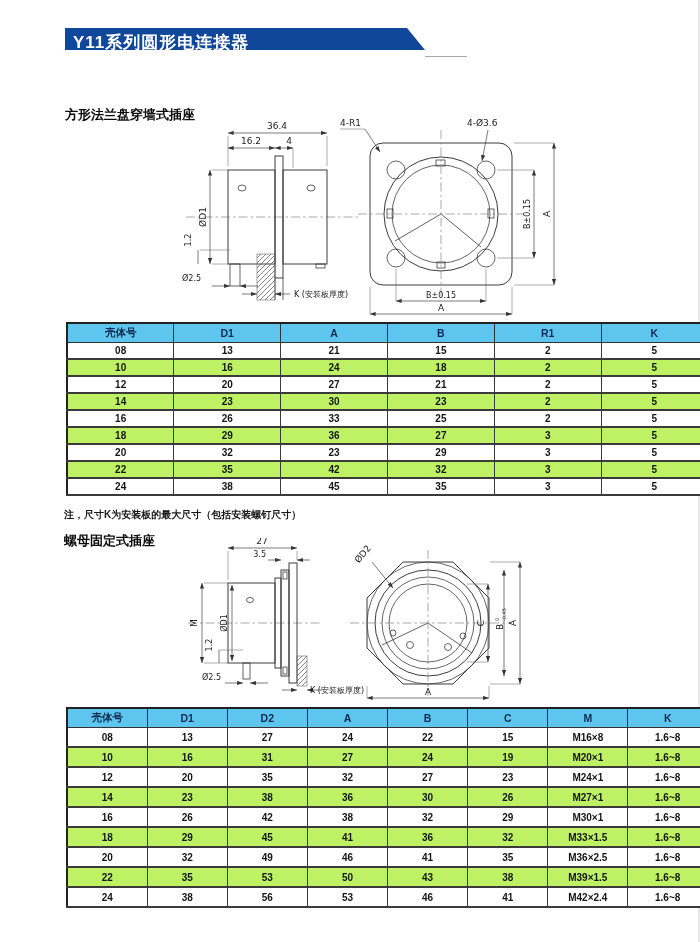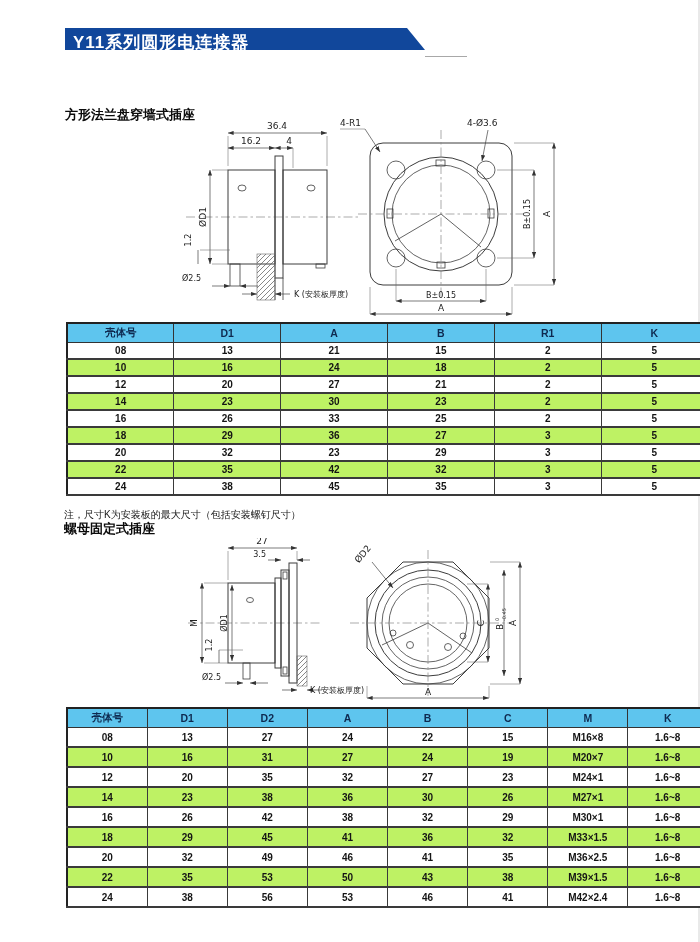--- a/index.html
+++ b/index.html
@@ -15,22 +15,22 @@
     clip-path:polygon(0 0,342px 0,360px 100%,0 100%);
   }
   .banner .title{
     color:#ffffff;font-size:17px;font-weight:bold;line-height:29px;
     padding-left:8px;letter-spacing:1px;white-space:nowrap;
   }
   .banner-tail{position:absolute;left:425px;top:56px;width:42px;height:1px;background:#a8a8a8;}
   
   .sec-title{position:absolute;font-size:13px;font-weight:bold;color:#0b0b0b;white-space:nowrap;}
   .sec1-title{left:65px;top:106px;}
-  .sec2-title{left:64px;top:520px;}
-  .note{position:absolute;left:64px;top:508px;font-size:10px;font-weight:normal;color:#181818;white-space:nowrap;text-align:center;}
+  .sec2-title{left:64px;top:532px;}
+  .note{position:absolute;left:64px;top:508px;font-size:10px;font-weight:bold;color:#181818;white-space:nowrap;text-align:center;}
   
   .drawing{position:absolute;left:60px;}
   #drawing1{top:110px;}
   #drawing2{top:538px;}
   svg{display:block;}
   .ol{fill:none;stroke:#3c3c3c;stroke-width:1;}
   .ol2{fill:none;stroke:#3c3c3c;stroke-width:0.8;}
   .dimline{fill:none;stroke:#444;stroke-width:0.7;}
   .ext{fill:none;stroke:#666;stroke-width:0.55;}
   .cl{fill:none;stroke:#888;stroke-width:0.7;stroke-dasharray:9 3 2.5 3;}
@@ -354,21 +354,21 @@
           <td>M16×8</td>
           <td>1.6~8</td>
         </tr>
         <tr class="alt">
           <td>10</td>
           <td>16</td>
           <td>31</td>
           <td>27</td>
           <td>24</td>
           <td>19</td>
-          <td>M20×7</td>
+          <td>M20×1</td>
           <td>1.6~8</td>
         </tr>
         <tr>
           <td>12</td>
           <td>20</td>
           <td>35</td>
           <td>32</td>
           <td>27</td>
           <td>23</td>
           <td>M24×1</td>

